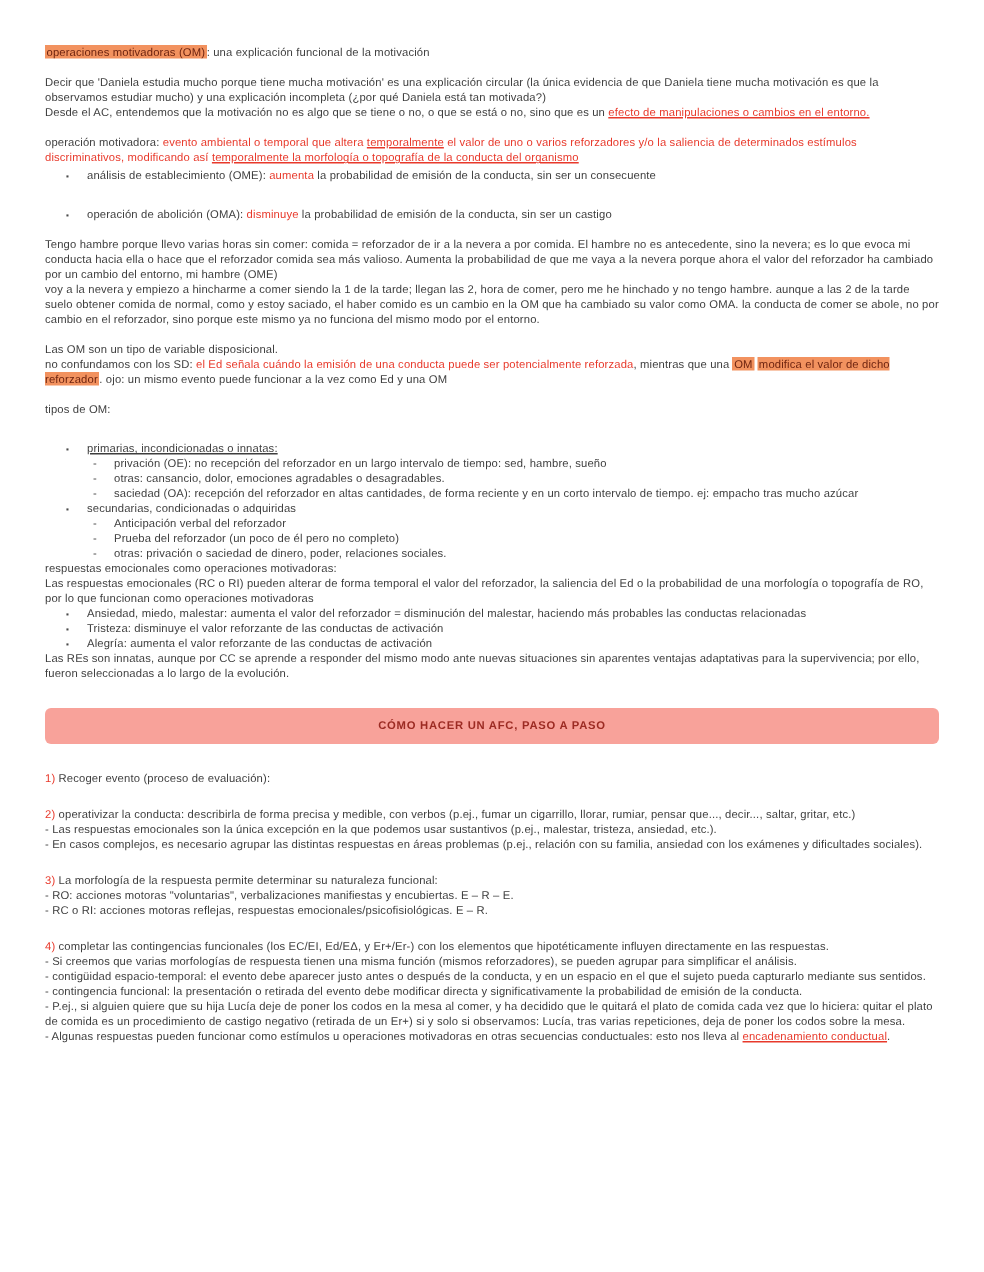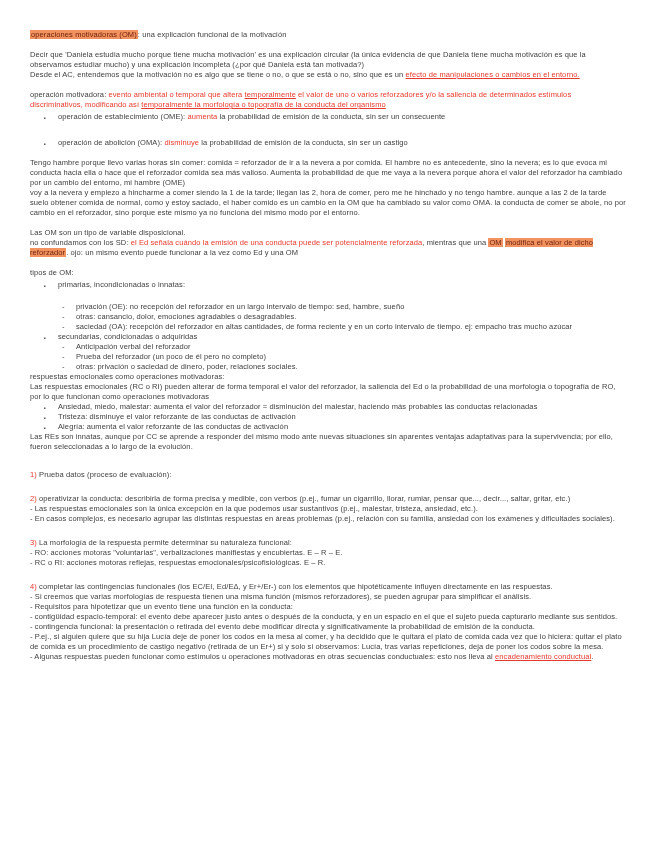--- a/index.html
+++ b/index.html
@@ -20,49 +20,49 @@
 </style>
 </head>
 <body>
 
 <div class="page">
   <div class="doc">
       <div class="p" style="margin-top: 0px;"><span class="hl">operaciones motivadoras (OM)</span><span>: una explicación funcional de la motivación</span></div>
       <div class="p" style="margin-top: 10px;"><span>Decir que 'Daniela estudia mucho porque tiene mucha motivación' es una explicación circular (la única evidencia de que Daniela tiene mucha motivación es que la observamos estudiar mucho) y una explicación incompleta (¿por qué Daniela está tan motivada?)</span></div>
       <div class="p" style="margin-top: 0px;"><span>Desde el AC, entendemos que la motivación no es algo que se tiene o no, o que se está o no, sino que es un </span><span class="redu">efecto de manipulaciones o cambios en el entorno.</span></div>
       <div class="p" style="margin-top: 10px;"><span>operación motivadora: </span><span class="red">evento ambiental o temporal que altera </span><span class="redu">temporalmente</span><span class="red"> el valor de uno o varios reforzadores y/o la saliencia de determinados estímulos discriminativos, modificando así </span><span class="redu">temporalmente la morfología o topografía de la conducta del organismo</span></div>
-      <div class="b1" style="margin-top: 2px;"><span>operación de establecimiento (OME): </span><span class="red">aumenta</span><span> la probabilidad de emisión de la conducta, sin ser un consecuente</span></div>
+      <div class="b1" style="margin-top: 2px;"><span>análisis de establecimiento (OME): </span><span class="red">aumenta</span><span> la probabilidad de emisión de la conducta, sin ser un consecuente</span></div>
       <div class="b1" style="margin-top: 16px;"><span>operación de abolición (OMA): </span><span class="red">disminuye</span><span> la probabilidad de emisión de la conducta, sin ser un castigo</span></div>
       <div class="p" style="margin-top: 10px;"><span>Tengo hambre porque llevo varias horas sin comer: comida = reforzador de ir a la nevera a por comida. El hambre no es antecedente, sino la nevera; es lo que evoca mi conducta hacia ella o hace que el reforzador comida sea más valioso. Aumenta la probabilidad de que me vaya a la nevera porque ahora el valor del reforzador ha cambiado por un cambio del entorno, mi hambre (OME)</span></div>
       <div class="p" style="margin-top: 0px;"><span>voy a la nevera y empiezo a hincharme a comer siendo la 1 de la tarde; llegan las 2, hora de comer, pero me he hinchado y no tengo hambre. aunque a las 2 de la tarde suelo obtener comida de normal, como y estoy saciado, el haber comido es un cambio en la OM que ha cambiado su valor como OMA. la conducta de comer se abole, no por cambio en el reforzador, sino porque este mismo ya no funciona del mismo modo por el entorno.</span></div>
       <div class="p" style="margin-top: 10px;"><span>Las OM son un tipo de variable disposicional.</span></div>
       <div class="p" style="margin-top: 0px;"><span>no confundamos con los SD: </span><span class="red">el Ed señala cuándo la emisión de una conducta puede ser potencialmente reforzada</span><span>, mientras que una </span><span class="hl">OM</span><span> </span><span class="hl">modifica el valor de dicho reforzador</span><span>. ojo: un mismo evento puede funcionar a la vez como Ed y una OM</span></div>
       <div class="p" style="margin-top: 10px;"><span>tipos de OM:</span></div>
-      <div class="b1" style="margin-top: 2px;"><span>primarias, incondicionadas o innatas:</span></div>
-      <div class="b2" style="margin-top: 12px;"><span>privación (OE): no recepción del reforzador en un largo intervalo de tiempo: sed, hambre, sueño</span></div>
+      <div class="b1" style="margin-top: 16px; text-decoration: underline;"><span>primarias, incondicionadas o innatas:</span></div>
+      <div class="b2" style="margin-top: 0px;"><span>privación (OE): no recepción del reforzador en un largo intervalo de tiempo: sed, hambre, sueño</span></div>
       <div class="b2" style="margin-top: 0px;"><span>otras: cansancio, dolor, emociones agradables o desagradables.</span></div>
       <div class="b2" style="margin-top: 0px;"><span>saciedad (OA): recepción del reforzador en altas cantidades, de forma reciente y en un corto intervalo de tiempo. ej: empacho tras mucho azúcar</span></div>
       <div class="b1" style="margin-top: 0px;"><span>secundarias, condicionadas o adquiridas</span></div>
       <div class="b2" style="margin-top: 0px;"><span>Anticipación verbal del reforzador</span></div>
       <div class="b2" style="margin-top: 0px;"><span>Prueba del reforzador (un poco de él pero no completo)</span></div>
       <div class="b2" style="margin-top: 0px;"><span>otras: privación o saciedad de dinero, poder, relaciones sociales.</span></div>
       <div class="p" style="margin-top: 0;"><span>respuestas emocionales como operaciones motivadoras:</span></div>
       <div class="p" style="margin-top: 0px;"><span>Las respuestas emocionales (RC o RI) pueden alterar de forma temporal el valor del reforzador, la saliencia del Ed o la probabilidad de una morfología o topografía de RO, por lo que funcionan como operaciones motivadoras</span></div>
       <div class="b1" style="margin-top: 0px;"><span>Ansiedad, miedo, malestar: aumenta el valor del reforzador = disminución del malestar, haciendo más probables las conductas relacionadas</span></div>
       <div class="b1" style="margin-top: 0px;"><span>Tristeza: disminuye el valor reforzante de las conductas de activación</span></div>
       <div class="b1" style="margin-top: 0px;"><span>Alegría: aumenta el valor reforzante de las conductas de activación</span></div>
       <div class="p" style="margin-top: 0px;"><span>Las REs son innatas, aunque por CC se aprende a responder del mismo modo ante nuevas situaciones sin aparentes ventajas adaptativas para la supervivencia; por ello, fueron seleccionadas a lo largo de la evolución.</span></div>
-      <div class="p" style="margin-top: 18px;"><span class="red">1) </span><span>Prueba datos (proceso de evaluación):</span></div>
+      <div class="banner" style="margin-top: 18px;"><span>CÓMO HACER UN AFC, PASO A PASO</span></div>
+      <div class="p" style="margin-top: 18px;"><span class="red">1) </span><span>Recoger evento (proceso de evaluación):</span></div>
       <div class="p" style="margin-top: 14px;"><span class="red">2) </span><span>operativizar la conducta: describirla de forma precisa y medible, con verbos (p.ej., fumar un cigarrillo, llorar, rumiar, pensar que..., decir..., saltar, gritar, etc.)</span></div>
       <div class="p" style="margin-top: 0px;"><span>- Las respuestas emocionales son la única excepción en la que podemos usar sustantivos (p.ej., malestar, tristeza, ansiedad, etc.).</span></div>
       <div class="p" style="margin-top: 0px;"><span>- En casos complejos, es necesario agrupar las distintas respuestas en áreas problemas (p.ej., relación con su familia, ansiedad con los exámenes y dificultades sociales).</span></div>
       <div class="p" style="margin-top: 14px;"><span class="red">3) </span><span>La morfología de la respuesta permite determinar su naturaleza funcional:</span></div>
       <div class="p" style="margin-top: 0px;"><span>- RO: acciones motoras "voluntarias", verbalizaciones manifiestas y encubiertas. E – R – E.</span></div>
       <div class="p" style="margin-top: 0px;"><span>- RC o RI: acciones motoras reflejas, respuestas emocionales/psicofisiológicas. E – R.</span></div>
       <div class="p" style="margin-top: 14px;"><span class="red">4) </span><span>completar las contingencias funcionales (los EC/EI, Ed/EΔ, y Er+/Er-) con los elementos que hipotéticamente influyen directamente en las respuestas.</span></div>
       <div class="p" style="margin-top: 0px;"><span>- Si creemos que varias morfologías de respuesta tienen una misma función (mismos reforzadores), se pueden agrupar para simplificar el análisis.</span></div>
-      <div class="p" style="margin-top: 0px;"><span>- Requisitos para hipotetizar que un evento tiene una función en la conducta:</span></div>
       <div class="p" style="margin-top: 0px;"><span>- contigüidad espacio-temporal: el evento debe aparecer justo antes o después de la conducta, y en un espacio en el que el sujeto pueda capturarlo mediante sus sentidos.</span></div>
       <div class="p" style="margin-top: 0px;"><span>- contingencia funcional: la presentación o retirada del evento debe modificar directa y significativamente la probabilidad de emisión de la conducta.</span></div>
       <div class="p" style="margin-top: 0px;"><span>- P.ej., si alguien quiere que su hija Lucía deje de poner los codos en la mesa al comer, y ha decidido que le quitará el plato de comida cada vez que lo hiciera: quitar el plato de comida es un procedimiento de castigo negativo (retirada de un Er+) si y solo si observamos: Lucía, tras varias repeticiones, deja de poner los codos sobre la mesa.</span></div>
       <div class="p" style="margin-top: 0px;"><span>- Algunas respuestas pueden funcionar como estímulos u operaciones motivadoras en otras secuencias conductuales: esto nos lleva al </span><span class="redu">encadenamiento conductual</span><span>.</span></div>
     </div>
 </div>
 
 </body></html>

